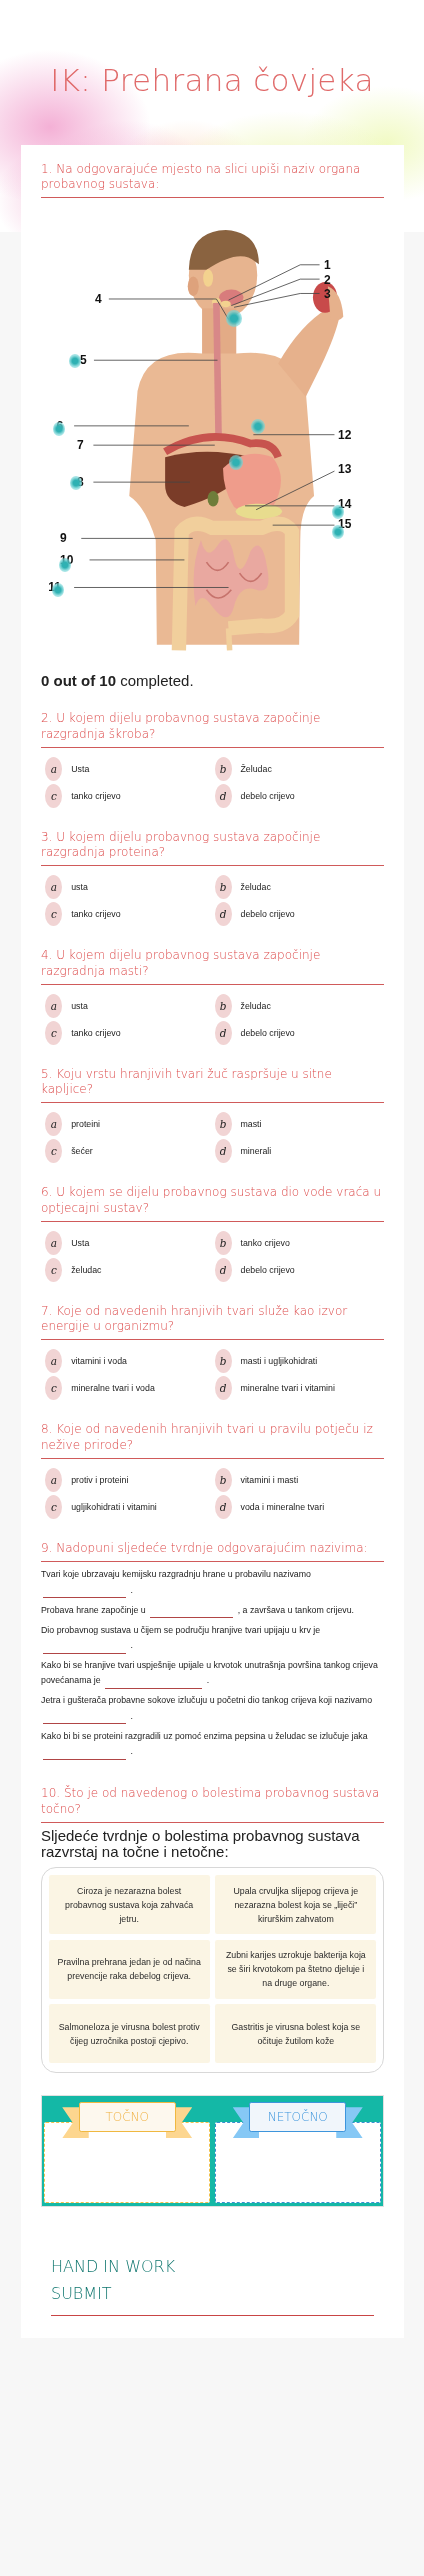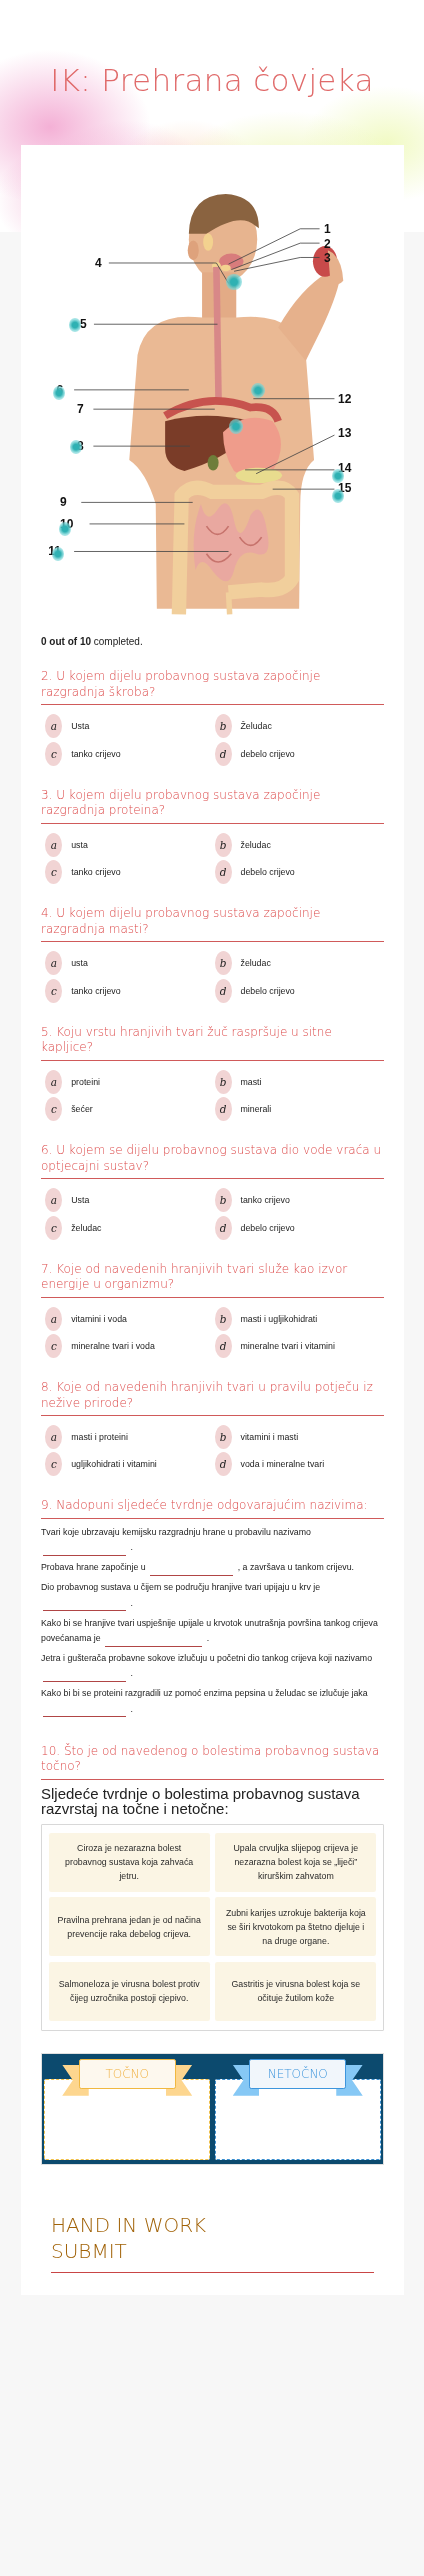--- a/index.html
+++ b/index.html
@@ -66,21 +66,21 @@
   }
   .hotspot {
     position: absolute;
     width: 12px; height: 14.4px;
     border-radius: 50%;
     background: radial-gradient(circle, #2fb1b3 30%, rgba(110,210,212,0.7) 60%, rgba(150,225,225,0.35) 100%);
     cursor: pointer;
   }
   .completed {
     margin-top: 5.5px;
-    font-size: 10px;
+    font-size: 15px;
     color: #222;
   }
   .completed b { font-weight: bold; }
   .options {
     display: grid;
     grid-template-columns: 1fr 1fr;
     row-gap: 3.3px;
     margin-top: 8.8px;
     padding-left: 4.4px;
   }
@@ -114,41 +114,41 @@
     width: 83px;
     height: 12px;
     border-bottom: 0.6px solid #b04545;
     vertical-align: bottom;
     margin: 0 4.4px 0 2.2px;
   }
   .q10-desc { font-size: 15px; line-height: 15.5px; color: #222; margin-top: 5.5px; }
   .card-pool {
     margin-top: 7.7px;
     border: 0.6px solid #d8d8d8;
-    border-radius: 1px;
+    border-radius: 15px;
     padding: 7.7px 6.6px 8.8px 6.6px;
     display: grid;
     grid-template-columns: 1fr 1fr;
     gap: 5.5px;
   }
   .card {
     background: #fbf5e4;
     border-radius: 2.2px;
     min-height: 59px;
     padding: 7.7px 8.8px;
     display: flex; align-items: center; justify-content: center;
     text-align: center;
     font-size: 8.8px; line-height: 14px; color: #2a2a2a;
     cursor: grab;
   }
   .card.short { min-height: 44px; }
   .sort-area {
     margin-top: 22px;
     border: 0.6px solid #e0e0e0;
-    background: #0c4a6e;
+    background: #14b8a6;
     padding: 5.5px 2.2px 3.3px 2.2px;
     display: grid;
     grid-template-columns: 1fr 1fr;
     gap: 4.4px;
     height: 112px;
   }
   .bin { position: relative; }
   .bin .drop {
     position: absolute; left: 0; right: 0; top: 20px; bottom: 0;
     border: 1.1px dashed #f0c04a;
@@ -178,35 +178,36 @@
   }
   .bin.blue .ribbon .tail { background: #86c8f5; }
   .bin.blue .ribbon .box { border-color: #3d95dc; background: #f1f6fb; color: #3d95dc; }
   .submit {
     margin: 47px 10px 0 10px;
     padding-bottom: 7.7px;
     border-bottom: 0.8px solid #c94545;
   }
   .submit div {
     font-family: "DejaVu Sans", sans-serif; font-weight: 200;
-    font-size: 20px; line-height: 26.5px; color: #a16207;
+    font-size: 16px; line-height: 26.5px; color: #0f766e;
     cursor: pointer;
   }
   .bottom-space { height: 24px; }
 </style>
 </head>
 <body>
 
 <div class="hero">
   <h1>IK: Prehrana čovjeka</h1>
 </div>
 
 <div class="sheet">
 
   <section class="q">
+    <h2 class="q-title">1. Na odgovarajuće mjesto na slici upiši naziv organa probavnog sustava:</h2>
     <div class="diagram">
       <svg width="342" height="458" viewBox="0 0 620 830">
 
         <ellipse cx="330" cy="120" rx="62" ry="78" fill="#e7b48f"></ellipse>
         <path d="M268 110 Q270 40 335 38 Q395 42 395 100 L388 95 Q360 70 300 110 Z" fill="#8a6340"></path>
         <ellipse cx="276" cy="140" rx="10" ry="18" fill="#dea27c"></ellipse>
 
         <rect x="292" y="180" width="62" height="90" fill="#e3ab86"></rect>
 
         <path d="M175 330 Q190 250 292 262 L354 262 Q460 250 480 330 L495 520 Q470 540 470 600 L468 790 L210 790 L208 600 Q190 540 160 520 Z" fill="#eab994"></path>
@@ -421,21 +422,21 @@
           <span class="opt-text">mineralne tvari i vitamini</span>
         </div>
     </div>
   </section>
 
   <section class="q">
     <h2 class="q-title">8. Koje od navedenih hranjivih tvari u pravilu potječu iz nežive prirode?</h2>
     <div class="options">
       <div class="opt">
           <span class="bubble">a</span>
-          <span class="opt-text">masti i proteini</span>
+          <span class="opt-text">protiv i proteini</span>
         </div>
       <div class="opt">
           <span class="bubble">b</span>
           <span class="opt-text">vitamini i masti</span>
         </div>
       <div class="opt">
           <span class="bubble">c</span>
           <span class="opt-text">ugljikohidrati i vitamini</span>
         </div>
       <div class="opt">

